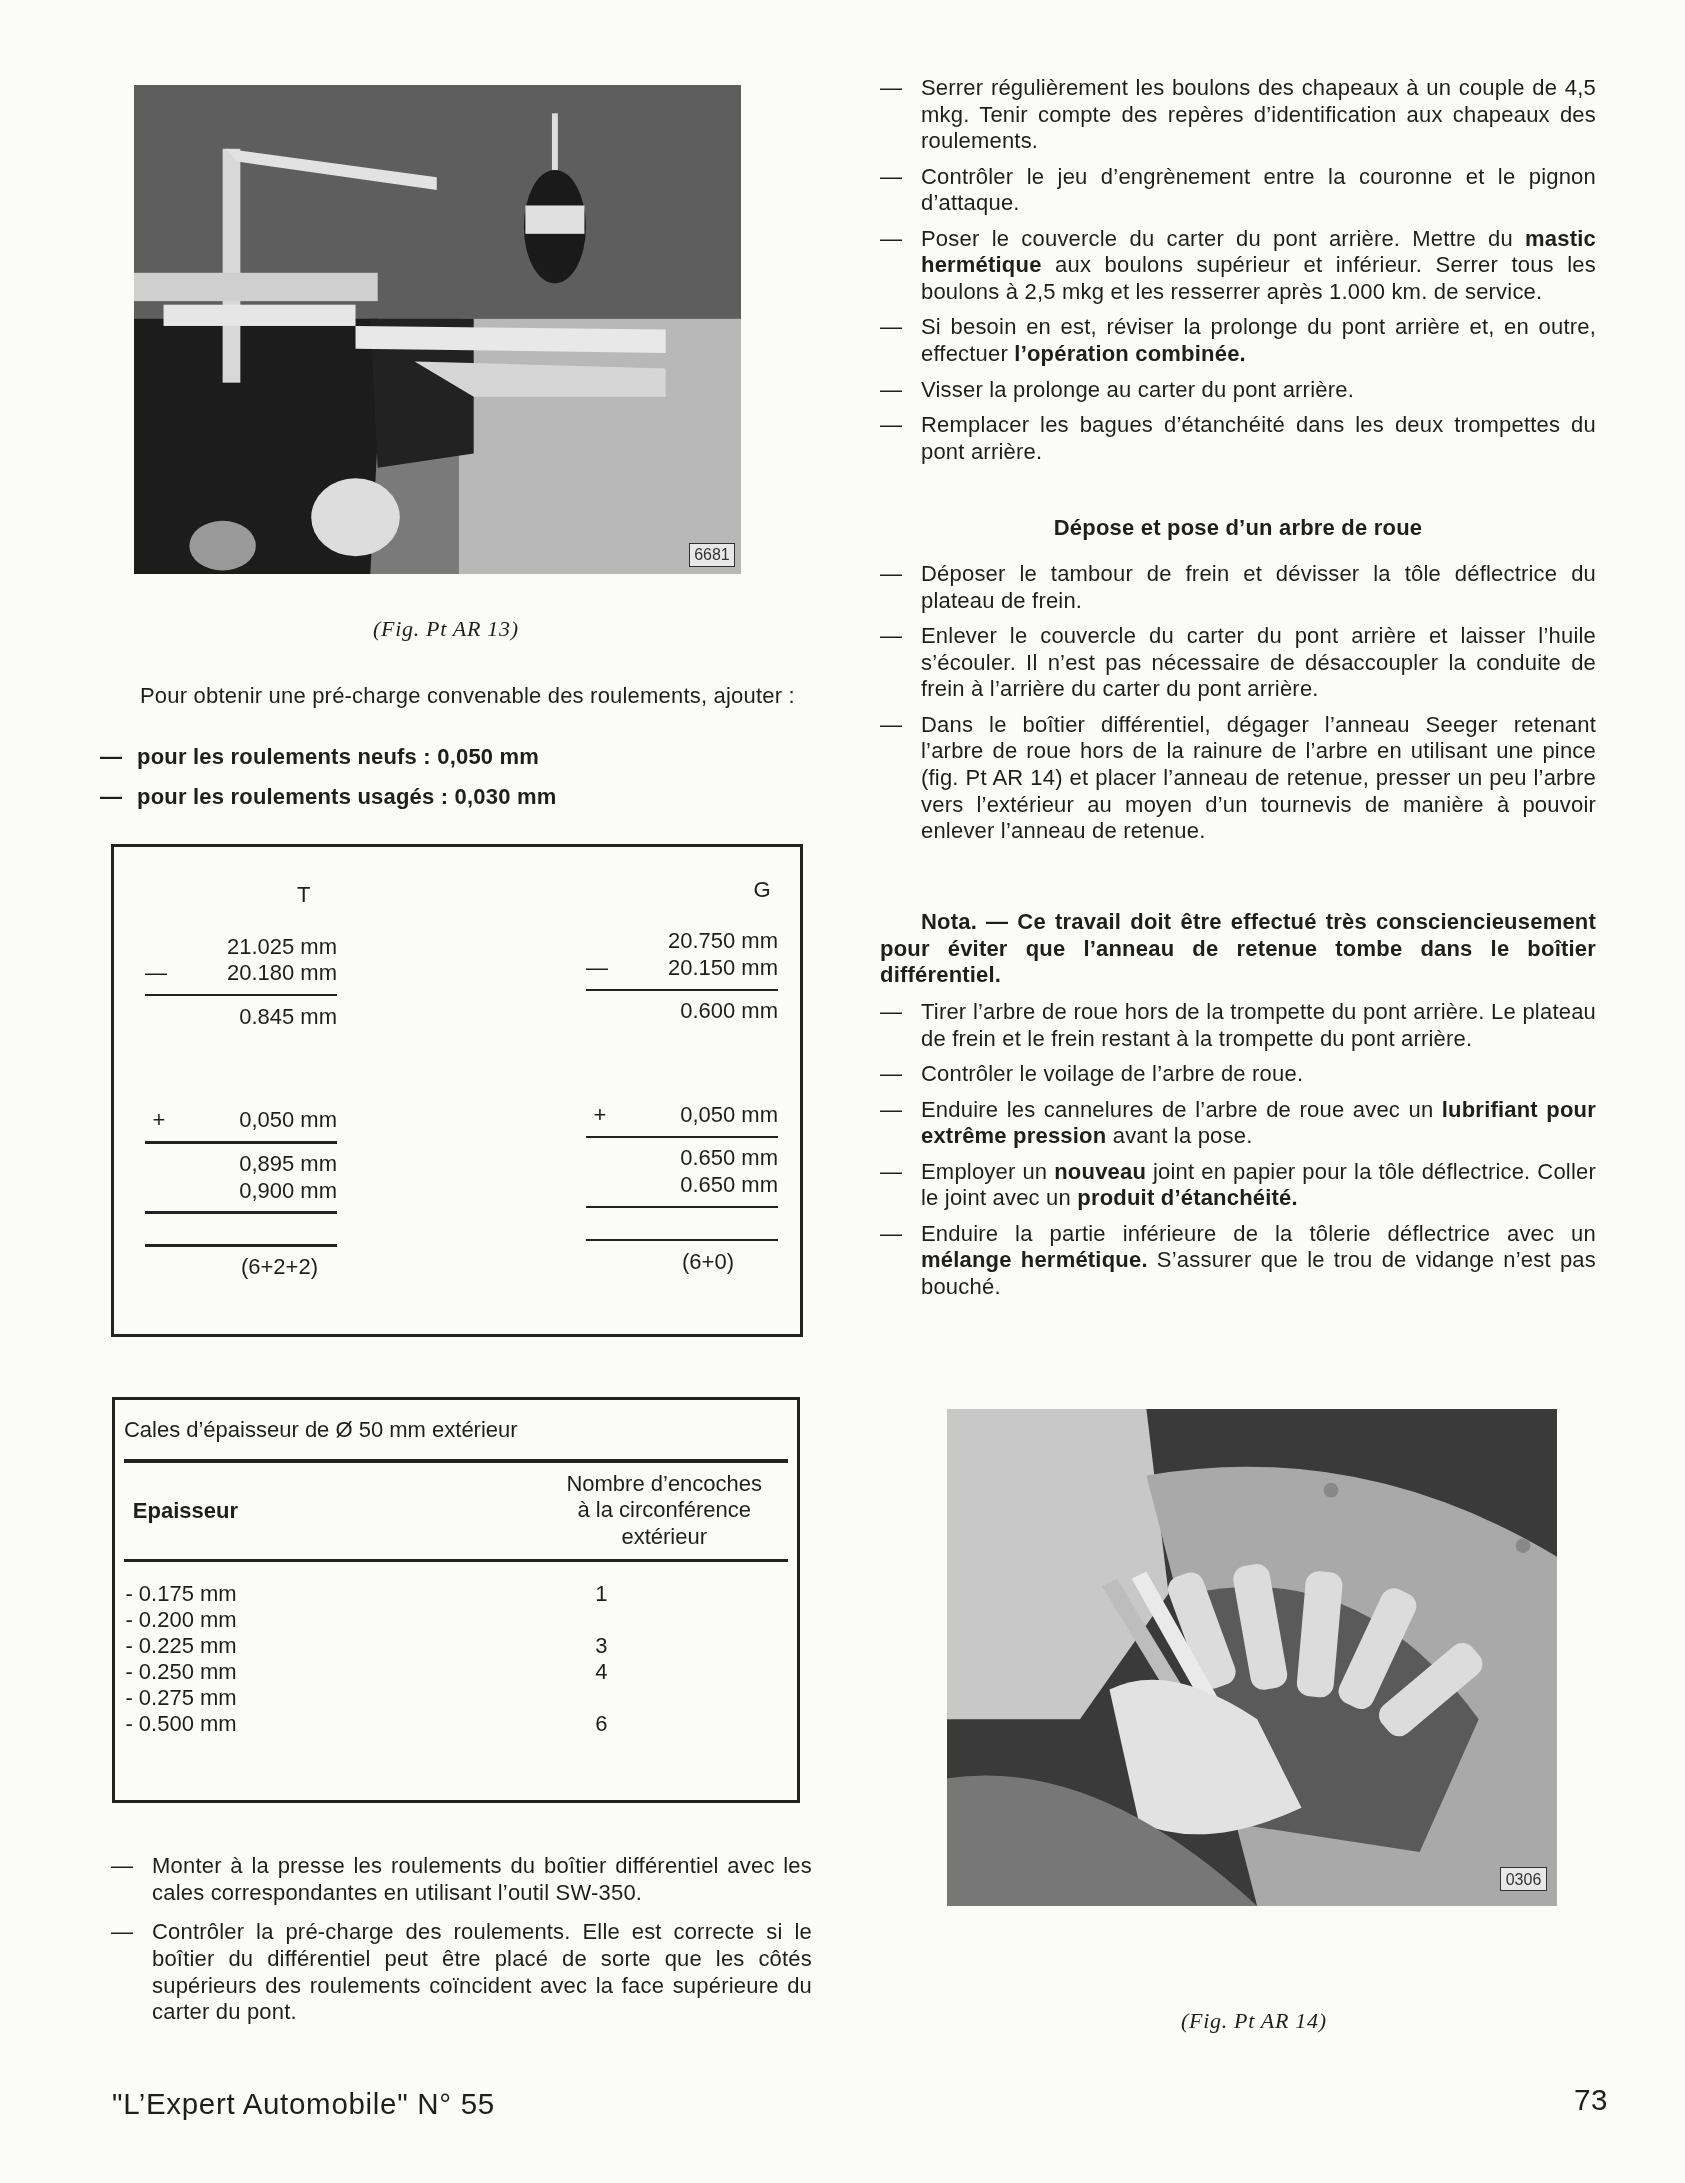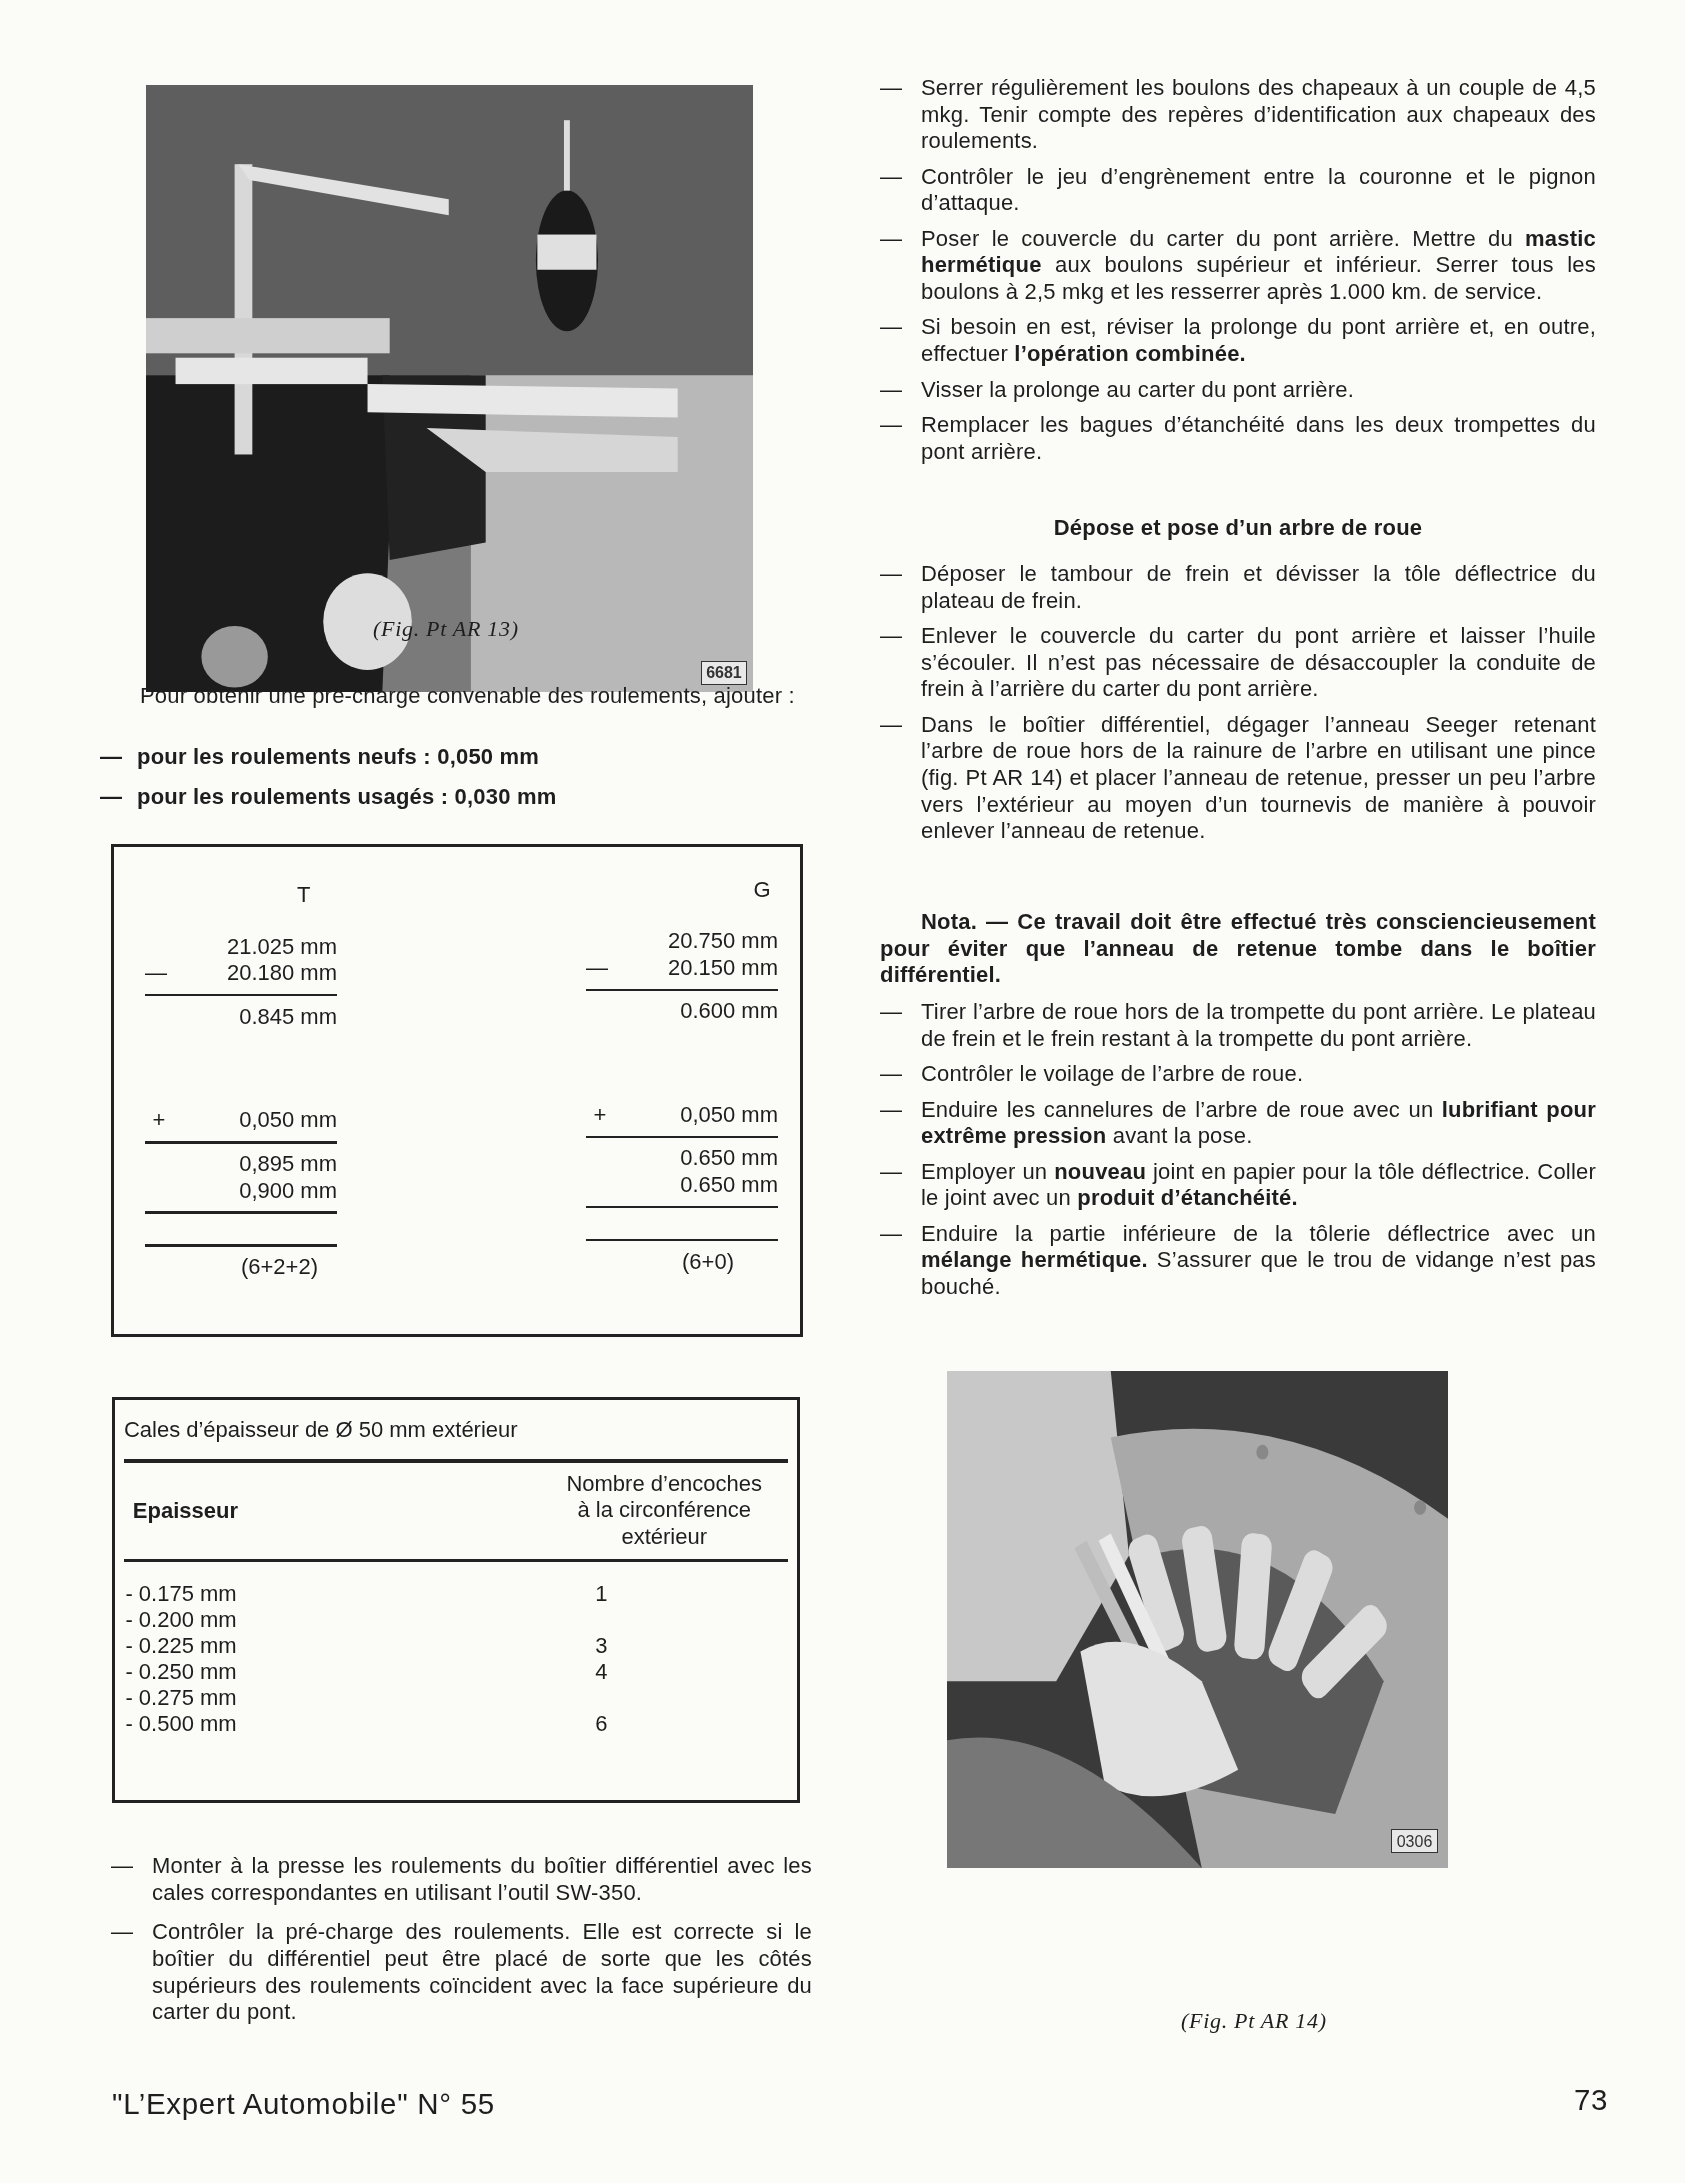--- a/index.html
+++ b/index.html
@@ -41,21 +41,21 @@
   .thick { height: 3.7px; background: #222; }
   .shim-row { display: flex; font-size: 22px; line-height: 26px; }
   .shim-row .c1 { width: 443px; }
   .shim-row .c2 { width: 66px; text-align: center; }
 
   .footer { font-size: 29.5px; letter-spacing: 0.7px; }
 </style>
 </head>
 <body>
 
-<div class="abs photo" style="left:146px; top:85px; width:607px; height:607px;font-weight:bold;">
+<div class="abs photo" style="left:134px; top:85px; width:607px; height:489px;">
   <svg viewBox="0 0 822 690" preserveAspectRatio="none">
     <rect x="0" y="0" width="822" height="690" fill="#7a7a7a"></rect>
     <rect x="0" y="0" width="822" height="330" fill="#5e5e5e"></rect>
     <rect x="440" y="330" width="382" height="360" fill="#b8b8b8"></rect>
     <path d="M0 330 L330 330 L330 500 L320 690 L0 690 Z" fill="#1c1c1c"></path>
     <path d="M320 330 L460 330 L460 520 L330 540 Z" fill="#222"></path>
     <rect x="120" y="90" width="24" height="330" fill="#d8d8d8"></rect>
     <path d="M125 90 L410 130 L410 148 L140 108 Z" fill="#e2e2e2"></path>
     <rect x="0" y="265" width="330" height="40" fill="#cfcfcf"></rect>
     <rect x="40" y="310" width="260" height="30" fill="#e6e6e6"></rect>
@@ -190,21 +190,21 @@
 <div class="abs txt just bold" style="left:880px; top:909px; width:716px; text-indent:41px;">Nota. — Ce travail doit être effectué très consciencieusement pour éviter que l’anneau de retenue tombe dans le boîtier différentiel.</div>
 
 <div class="abs txt just" id="steps-c" style="left:880px; top:999px; width:716px;">
     <div class="item"><span class="dash">—</span><span>Tirer l’arbre de roue hors de la trompette du pont arrière. Le plateau de frein et le frein restant à la trompette du pont arrière.</span></div>
     <div class="item"><span class="dash">—</span><span>Contrôler le voilage de l’arbre de roue.</span></div>
     <div class="item"><span class="dash">—</span><span>Enduire les cannelures de l’arbre de roue avec un </span><span class="bold">lubrifiant pour extrême pression</span><span> avant la pose.</span></div>
     <div class="item"><span class="dash">—</span><span>Employer un </span><span class="bold">nouveau</span><span> joint en papier pour la tôle déflectrice. Coller le joint avec un </span><span class="bold">produit d’étanchéité.</span></div>
     <div class="item"><span class="dash">—</span><span>Enduire la partie inférieure de la tôlerie déflectrice avec un </span><span class="bold">mélange hermétique.</span><span> S’assurer que le trou de vidange n’est pas bouché.</span></div>
   </div>
 
-<div class="abs photo" style="left:947px; top:1371px; width:501px; height:497px;">
+<div class="abs photo" style="left:947px; top:1409px; width:610px; height:497px;">
   <svg viewBox="0 0 826 673" preserveAspectRatio="none">
     <rect x="0" y="0" width="826" height="673" fill="#3a3a3a"></rect>
     <path d="M0 0 L270 0 L300 250 L180 420 L0 420 Z" fill="#c8c8c8"></path>
     <path d="M270 90 Q560 40 826 200 L826 673 L420 673 Z" fill="#a9a9a9"></path>
     <path d="M330 250 Q560 200 720 420 L640 600 L380 560 Z" fill="#5a5a5a"></path>
     <g fill="#dcdcdc">
       <rect x="320" y="220" width="50" height="160" rx="18" transform="rotate(-20 345 300)"></rect>
       <rect x="400" y="210" width="50" height="170" rx="18" transform="rotate(-10 425 300)"></rect>
       <rect x="480" y="220" width="50" height="170" rx="18" transform="rotate(5 505 300)"></rect>
       <rect x="560" y="240" width="50" height="170" rx="18" transform="rotate(25 585 320)"></rect>

